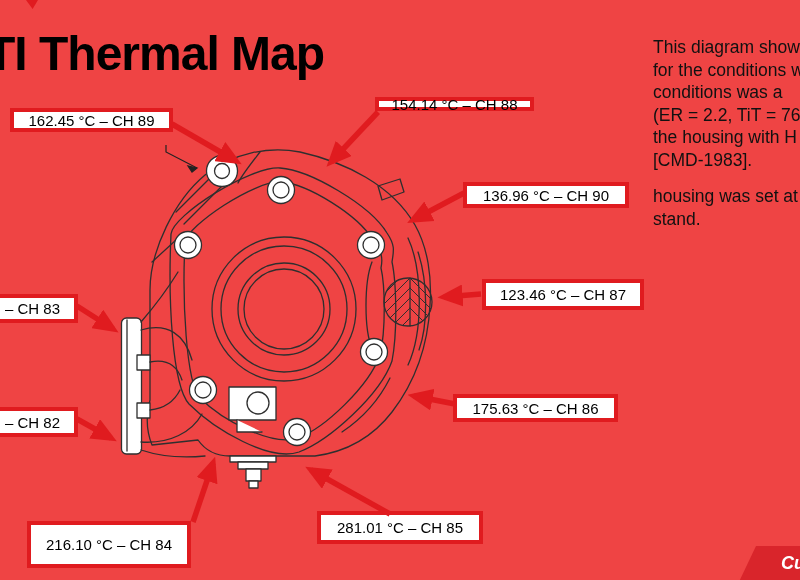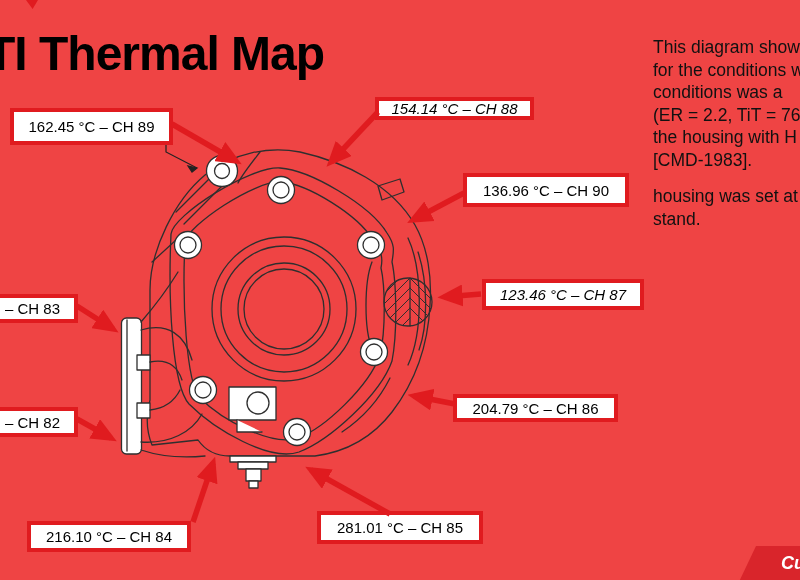--- a/index.html
+++ b/index.html
@@ -151,27 +151,27 @@
         <rect x="249" y="481" width="9" height="7"></rect>
       </g>
     </g>
 
     <g stroke="#222" stroke-width="1.2" fill="none">
       <path d="M166,145 L166,152 L197,168"></path>
       <path d="M197,168 L188,166 L192,172 Z" fill="#222"></path>
     </g>
   </svg>
 
-  <div class="callout" style="left:10px;top:108px;width:163px;height:37px;">162.45 °C – CH 89</div>
-  <div class="callout" style="left:375px;top:97px;width:159px;height:23px;font-style:italic;">154.14 °C – CH 88</div>
-  <div class="callout" style="left:463px;top:173px;width:166px;height:34px;">136.96 °C – CH 90</div>
-  <div class="callout" style="left:482px;top:279px;width:162px;height:31px;font-style:italic;">123.46 °C – CH 87</div>
-  <div class="callout" style="left:453px;top:394px;width:165px;height:28px;">204.79 °C – CH 86</div>
+  <div class="callout" style="left:10px;top:108px;width:163px;height:24px;">162.45 °C – CH 89</div>
+  <div class="callout" style="left:375px;top:97px;width:159px;height:14px;">154.14 °C – CH 88</div>
+  <div class="callout" style="left:463px;top:182px;width:166px;height:26px;">136.96 °C – CH 90</div>
+  <div class="callout" style="left:482px;top:279px;width:162px;height:31px;">123.46 °C – CH 87</div>
+  <div class="callout" style="left:453px;top:394px;width:165px;height:28px;">175.63 °C – CH 86</div>
   <div class="callout" style="left:317px;top:511px;width:166px;height:33px;">281.01 °C – CH 85</div>
-  <div class="callout" style="left:27px;top:521px;width:164px;height:31px;">216.10 °C – CH 84</div>
+  <div class="callout" style="left:27px;top:521px;width:164px;height:47px;">216.10 °C – CH 84</div>
   <div class="callout cut" style="left:-63px;top:294px;width:141px;height:29px;">– CH 83</div>
   <div class="callout cut" style="left:-63px;top:407px;width:141px;height:30px;">– CH 82</div>
 
   <svg class="arrow-layer" width="800" height="580" viewBox="0 0 800 580">
     <defs>
       <marker id="ah" markerWidth="4.6" markerHeight="4" refX="3.4" refY="2" orient="auto" markerUnits="strokeWidth">
         <path d="M0,0 L4.6,2 L0,4 Z" fill="#e01b1f"></path>
       </marker>
     </defs>
     <g stroke="#e01b1f" stroke-width="5.5">

